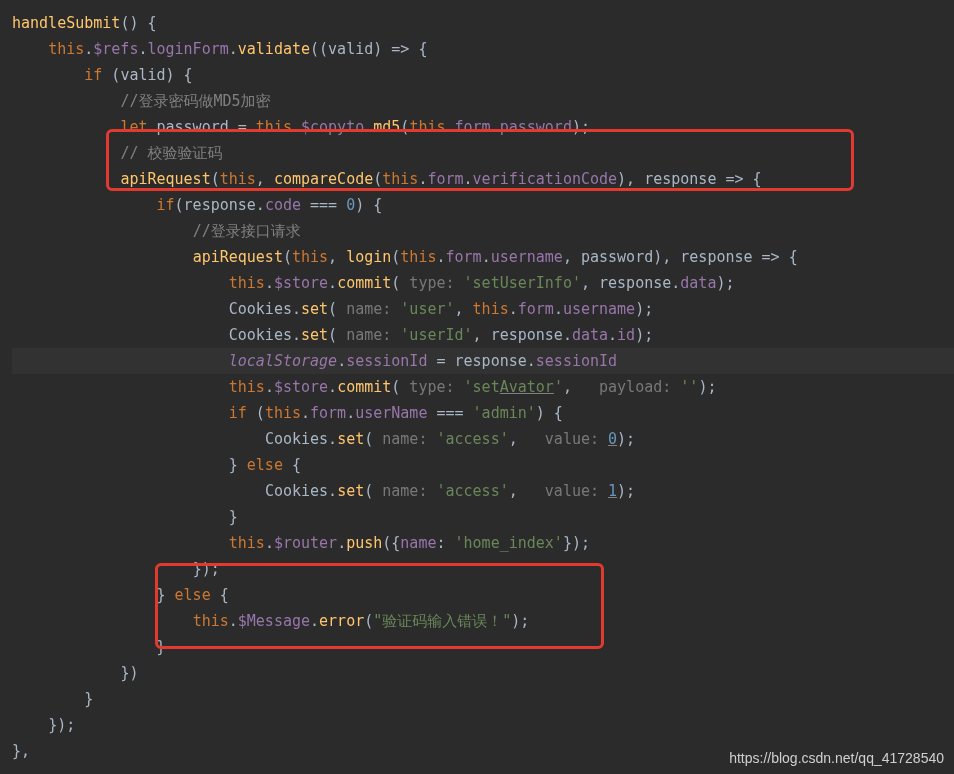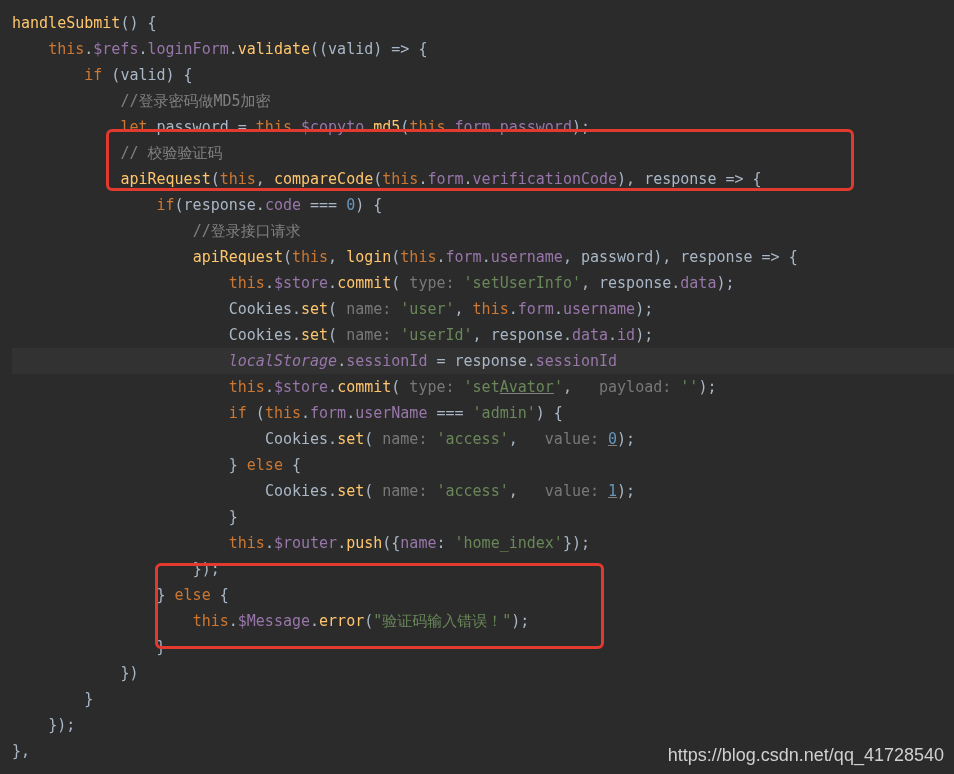--- a/index.html
+++ b/index.html
@@ -37,21 +37,21 @@
     border: 3px solid #e33a2f;
     border-radius: 6px;
     pointer-events: none;
   }
   .watermark {
     position: absolute;
     right: 10px;
     bottom: 8px;
     color: #d0d0d0;
     font-family: Arial, sans-serif;
-    font-size: 18px;
+    font-size: 14px;
   }
 </style>
 </head>
 <body>
 
 <pre class="code"><span class="func">handleSubmit</span><span>() {</span>
     <span class="kw">this</span><span>.</span><span class="prop">$refs</span><span>.</span><span class="prop">loginForm</span><span>.</span><span class="func">validate</span><span>((</span><span class="id">valid</span><span>) =&gt; {</span>
         <span class="kw">if</span><span> (</span><span class="id">valid</span><span>) {</span>
             <span class="cmt">//登录密码做MD5加密</span>
             <span class="kw">let</span><span> password = </span><span class="kw">this</span><span>.</span><span class="prop">$copyto</span><span>.</span><span class="func">md5</span><span>(</span><span class="kw">this</span><span>.</span><span class="prop">form</span><span>.</span><span class="prop">password</span><span>);</span>

